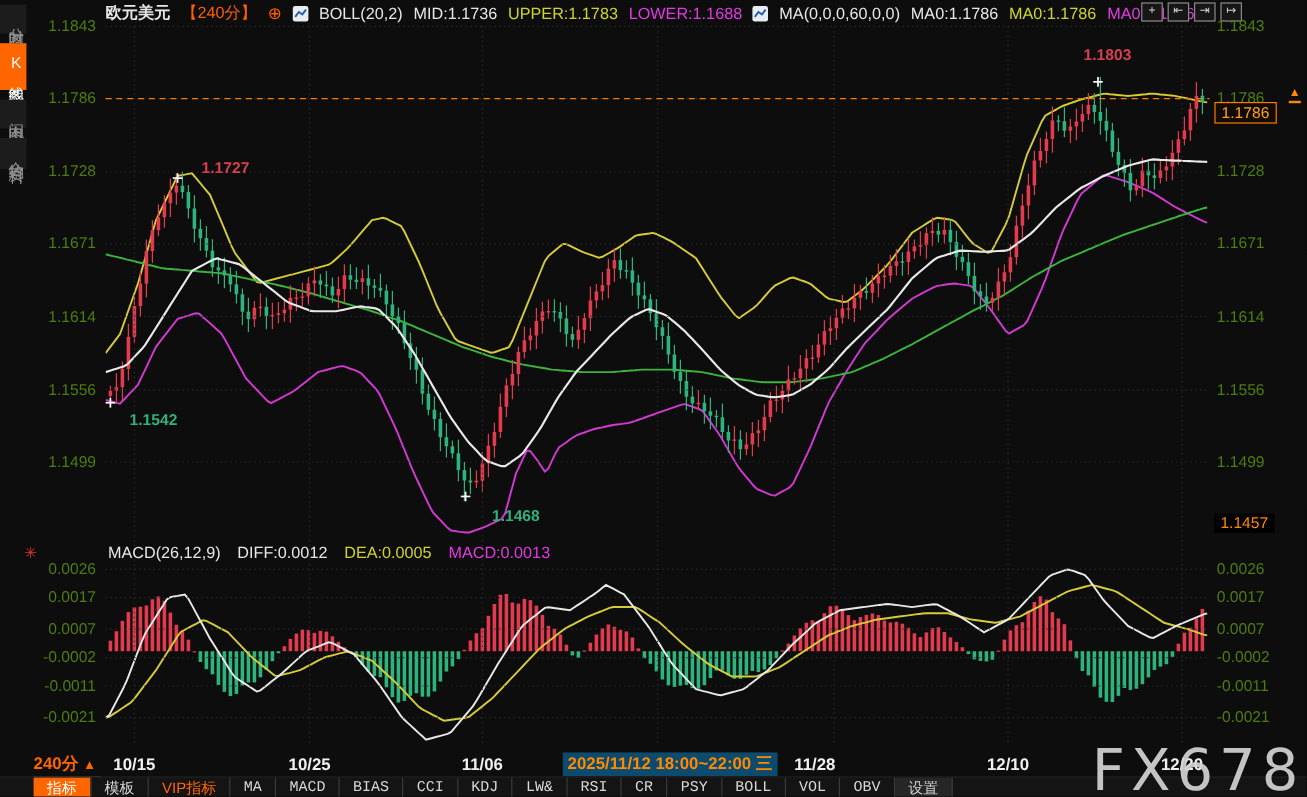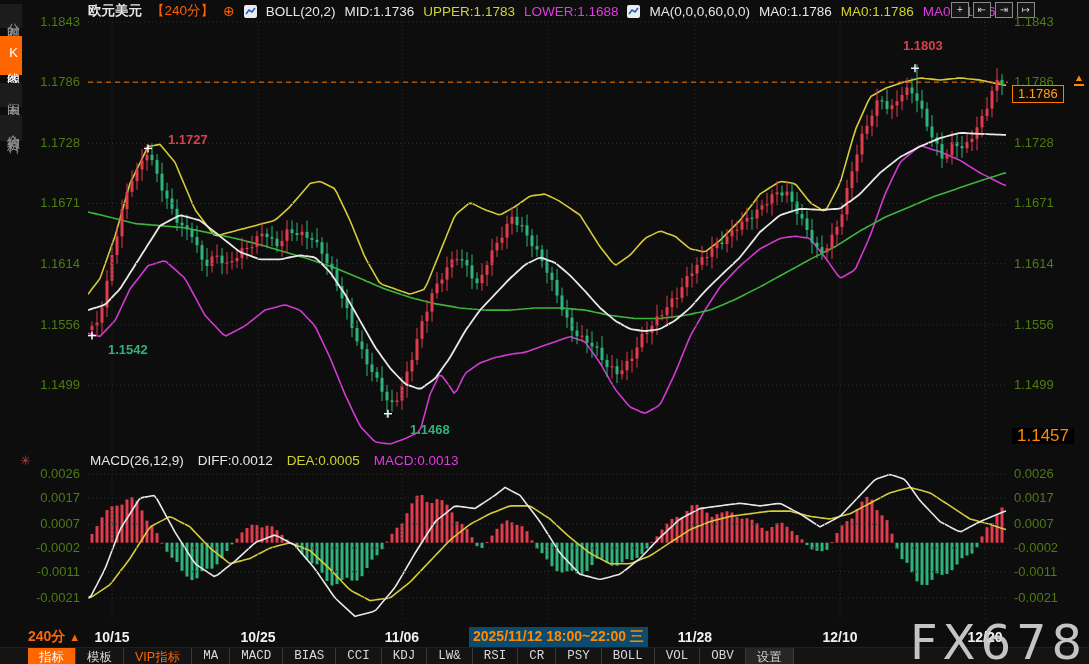--- a/index.html
+++ b/index.html
@@ -21,21 +21,21 @@
   .mini-chart-icon svg{position:absolute;left:0;top:0;}
   .plus-icon{color:#ff5f00;font-size:14px;}
   
   .toolbar{position:absolute;left:951px;top:2px;display:flex;gap:4px;}
   .tool-btn{width:16px;height:14px;border:1px solid #8a8a8a;color:#cfcfcf;font-size:10px;line-height:13px;
             text-align:center;background:#161616;cursor:pointer;}
   .axis-label{position:absolute;font-size:13px;color:#4d7c0f;}
   .axis-left{width:52px;text-align:right;}
   .price-box{position:absolute;left:1012px;border:1px solid #ff7a00;background:#120b00;color:#ffA028;
              font-size:13px;padding:0 5px;line-height:16px;}
-  .low-box{position:absolute;left:1012px;background:#000;color:#ff8a00;font-size:17px;padding:0 5px;line-height:16px;}
+  .low-box{position:absolute;left:1012px;background:#000;color:#ff8a00;font-size:13px;padding:0 5px;line-height:16px;}
   .price-arrow{position:absolute;color:#ff8a00;font-size:10px;line-height:10px;}
   .ann{position:absolute;font-size:13px;font-weight:bold;}
   
   .macd-header{position:absolute;left:90px;top:453px;display:flex;gap:14px;font-size:13.5px;}
   .macd-gear{position:absolute;left:20px;top:453px;color:#e03030;font-size:13px;}
   
   .tf-btn{position:absolute;left:28px;top:628px;color:#ff6600;font-size:14px;font-weight:bold;
           border-bottom:2px solid #e5e5e5;padding:0 4px 1px 0;cursor:pointer;}
   .x-label{position:absolute;top:629px;width:90px;text-align:center;font-size:14px;font-weight:bold;color:#f0f0f0;}
   .x-tooltip{position:absolute;left:469px;top:627px;background:#0c4a6e;color:#ff8a00;font-size:14px;
@@ -718,21 +718,21 @@
         <div class="abs axis-label " style="left: 1014px; top: 516.279px;">0.0007</div>
         <div class="abs axis-label axis-left" style="left: 28px; top: 539.963px;">-0.0002</div>
         <div class="abs axis-label " style="left: 1014px; top: 539.963px;">-0.0002</div>
         <div class="abs axis-label axis-left" style="left: 28px; top: 563.648px;">-0.0011</div>
         <div class="abs axis-label " style="left: 1014px; top: 563.648px;">-0.0011</div>
         <div class="abs axis-label axis-left" style="left: 28px; top: 589.964px;">-0.0021</div>
         <div class="abs axis-label " style="left: 1014px; top: 589.964px;">-0.0021</div>
         <div class="abs axis-label x-label" style="left: 67px; top: 629px; width: 90px; text-align: center; font-size: 14px; font-weight: bold; color: rgb(240, 240, 240);">10/15</div>
         <div class="abs axis-label x-label" style="left: 213px; top: 629px; width: 90px; text-align: center; font-size: 14px; font-weight: bold; color: rgb(240, 240, 240);">10/25</div>
         <div class="abs axis-label x-label" style="left: 357px; top: 629px; width: 90px; text-align: center; font-size: 14px; font-weight: bold; color: rgb(240, 240, 240);">11/06</div>
-        <div class="abs axis-label x-label" style="left: 650px; top: 629px; width: 90px; text-align: center; font-size: 14px; font-weight: bold; color: rgb(240, 240, 240);">11/28</div>
+        <div class="abs axis-label x-label" style="left: 634px; top: 629px; width: 90px; text-align: center; font-size: 14px; font-weight: bold; color: rgb(240, 240, 240);">11/28</div>
         <div class="abs axis-label x-label" style="left: 795px; top: 629px; width: 90px; font-size: 14px; font-weight: bold; color: rgb(240, 240, 240);">12/10</div>
         <div class="abs axis-label x-label" style="left: 940px; top: 629px; width: 90px; text-align: center; font-size: 14px; font-weight: bold; color: rgb(240, 240, 240);">12/20</div>
         <div class="abs axis-label ann" style="left: 903px; top: 38.208px; color: rgb(216, 64, 79);">1.1803</div>
         <div class="abs axis-label ann" style="left: 168px; top: 132.403px; color: rgb(216, 64, 79);">1.1727</div>
         <div class="abs axis-label ann" style="left: 108px; top: 341.615px; color: rgb(47, 179, 124);">1.1542</div>
         <div class="abs axis-label ann" style="left: 410px; top: 421.7px; color: rgb(47, 179, 124);">1.1468</div>
       </div>
 
     <div class="price-box" style="top:85px;">1.1786</div>
     <div class="price-arrow" style="left:1074px;top:73px;border-bottom:2px solid #ff8a00;padding-bottom:1px;">▲</div>

